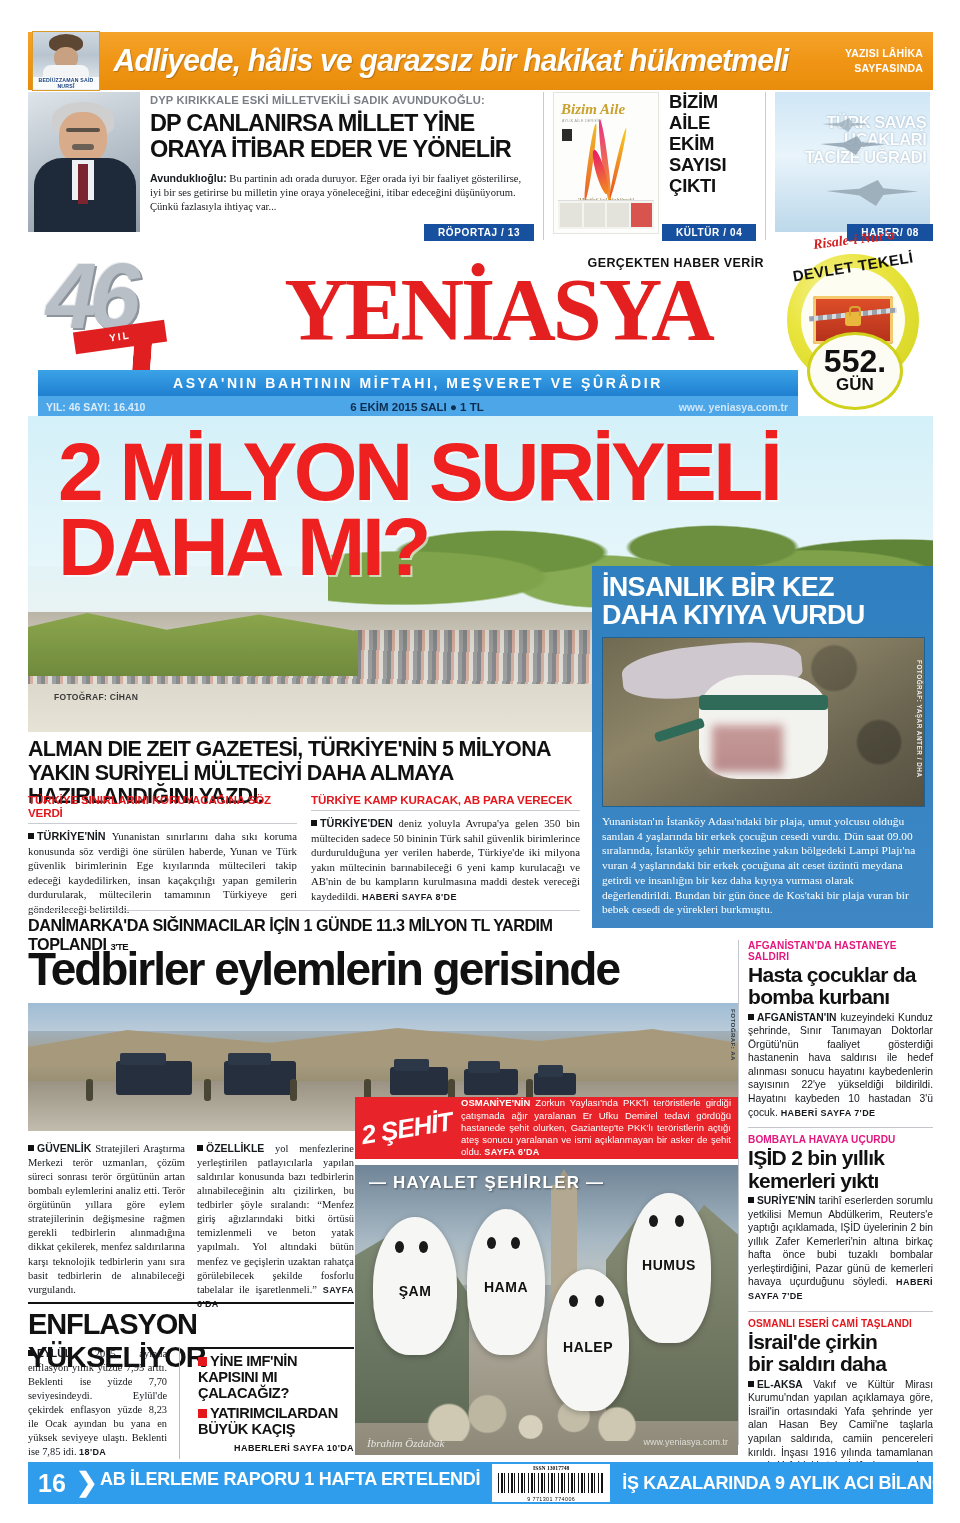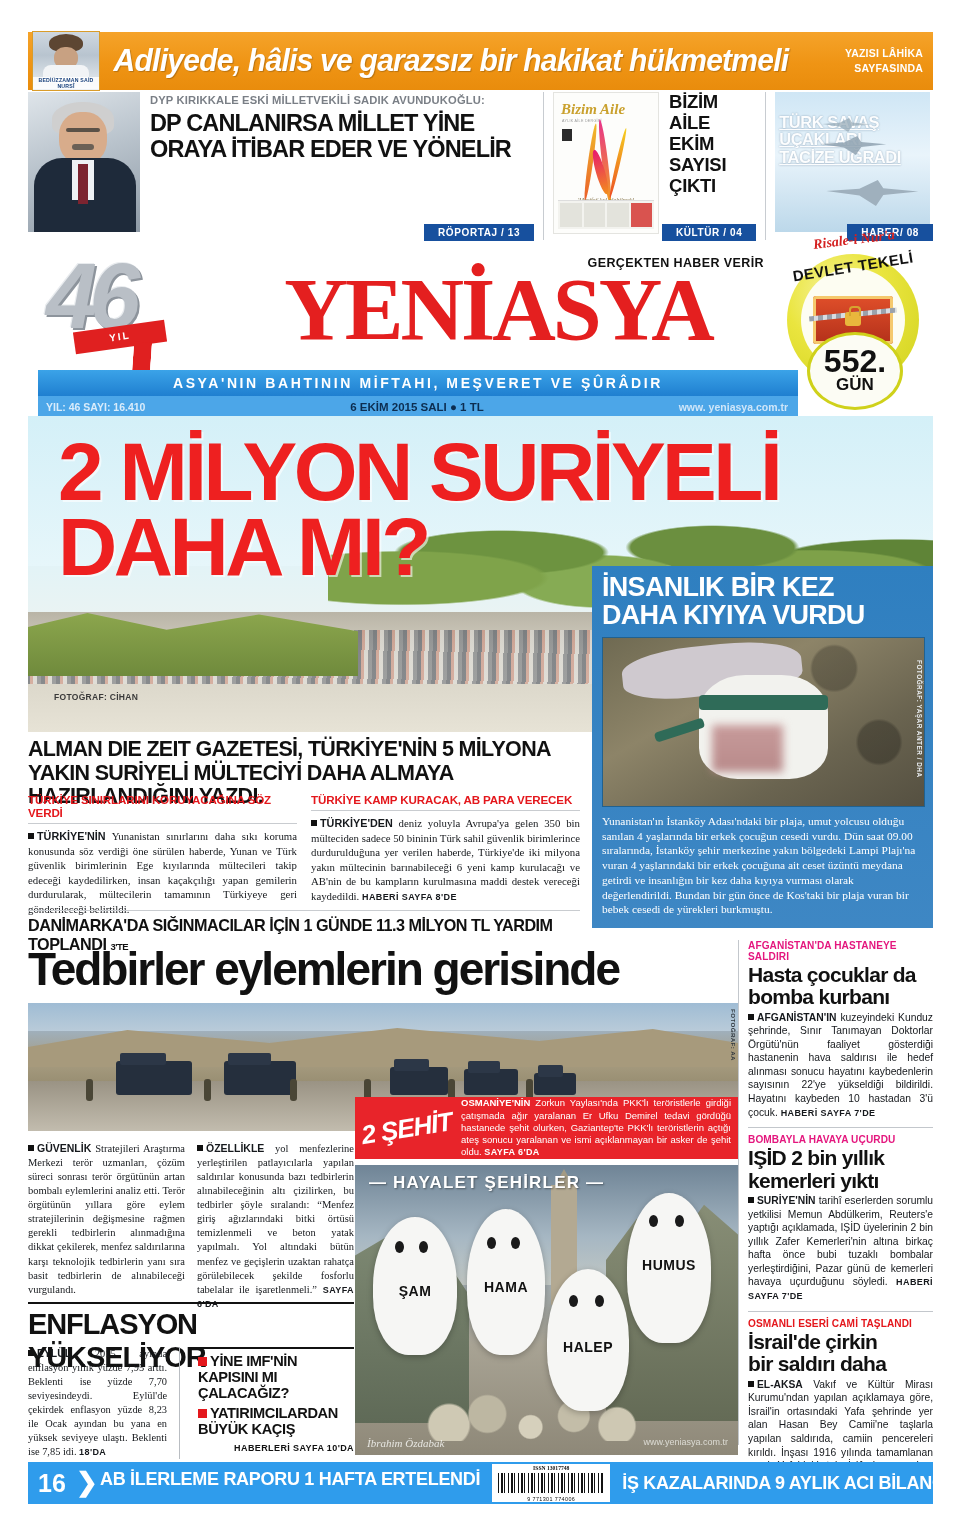--- a/index.html
+++ b/index.html
@@ -47,21 +47,21 @@
   .mag-rib4{position:absolute;left:42px;top:56px;width:9px;height:46px;background:linear-gradient(180deg,#e8196f,#f28c1c);border-radius:50%;transform:rotate(-16deg);}
   .mag-slogan{position:absolute;left:0;right:0;top:104px;text-align:center;font-size:6px;font-style:italic;color:#8a7a52;font-family:"Liberation Serif",serif;}
   .mag-strip{position:absolute;left:4px;right:4px;bottom:4px;height:24px;background:#f3f3ef;border-top:1px solid #ddd;display:flex;gap:2px;padding:2px;}
   .mag-cell{flex:1;background:#e3e3dc;}
   .mag-cell.r{background:#d9534f;}
   .mag-text{flex:1;padding-left:10px;display:flex;flex-direction:column;justify-content:flex-start;}
   .mag-line{font-size:18.5px;font-weight:bold;line-height:1.13;letter-spacing:-.3px;color:#111;}
 
   .promo-jet{width:163px;position:relative;}
   .jet-img{width:155px;height:140px;background:linear-gradient(180deg,#cfe6f5 0%,#e9f4fb 45%,#bcd8ea 100%);position:relative;overflow:hidden;}
-  .jet-title{position:absolute;left:4px;right:4px;top:22px;text-align:left;font-size:16.5px;font-weight:bold;color:#fff;line-height:1.05;letter-spacing:-.5px;text-shadow:0 0 2px rgba(60,90,120,.55);opacity:.92;text-decoration:underline;}
+  .jet-title{position:absolute;left:4px;right:4px;top:22px;text-align:right;font-size:16.5px;font-weight:bold;color:#fff;line-height:1.05;letter-spacing:-.5px;text-shadow:0 0 2px rgba(60,90,120,.55);opacity:.92;}
   .jet1{position:absolute;right:12px;bottom:26px;width:92px;height:26px;background:#9fb0bd;clip-path:polygon(0% 42%,36% 34%,56% 0%,62% 32%,100% 44%,62% 58%,54% 100%,36% 60%);}
   .jet2{position:absolute;right:44px;top:44px;width:66px;height:19px;background:#8fa2b0;opacity:.85;clip-path:polygon(0% 42%,36% 34%,56% 0%,62% 32%,100% 44%,62% 58%,54% 100%,36% 60%);}
   .jet3{position:absolute;right:60px;top:26px;width:48px;height:14px;background:#93a6b4;opacity:.7;clip-path:polygon(0% 42%,36% 34%,56% 0%,62% 32%,100% 44%,62% 58%,54% 100%,36% 60%);}
 
   
   .masthead{position:absolute;left:28px;top:244px;width:905px;height:170px;}
   .yil46{position:absolute;left:18px;top:6px;width:180px;height:118px;}
   .yil46 .num{font-size:92px;font-weight:bold;font-style:italic;color:#b9bfc6;letter-spacing:-8px;line-height:1;text-shadow:2px 2px 0 #8d949c,-1px -1px 0 #e8ebee;font-family:"Liberation Sans",sans-serif;}
   .ribbon{position:absolute;left:28px;top:76px;width:92px;height:22px;background:#e02020;transform:rotate(-8deg);}
   .ribbon span{display:block;text-align:center;color:#fff;font-size:10px;font-weight:bold;letter-spacing:2px;line-height:22px;}
@@ -249,20 +249,21 @@
         <div class="pol-suit"></div>
         <div class="pol-shirt"></div>
           <div class="pol-tie"></div>
       </div>
       <div class="interview-txt">
         <div class="kicker-gray">DYP KIRIKKALE ESKİ MİLLETVEKİLİ SADIK AVUNDUKOĞLU:</div>
         <div class="int-head">
           <div>DP CANLANIRSA MİLLET YİNE</div>
           <div>ORAYA İTİBAR EDER VE YÖNELİR</div>
         </div>
+        <div class="int-body"><b>Avunduklıoğlu:</b><span> Bu partinin adı orada duruyor. Eğer orada iyi bir faaliyet gösterilirse, iyi bir ses getirirse bu milletin yine oraya yöneleceğini, itibar edeceğini düşünüyorum. Çünkü fazlasıyla ihtiyaç var...</span></div>
         <div class="sectag">RÖPORTAJ / 13</div>
       </div>
     </div>
 
     <div class="vdiv"></div>
 
     <div class="promo-mag">
       <div class="mag-cover">
         <div class="mag-title">Bizim Aile</div>
         <div class="mag-sub">AYLIK AİLE DERGİSİ</div>

